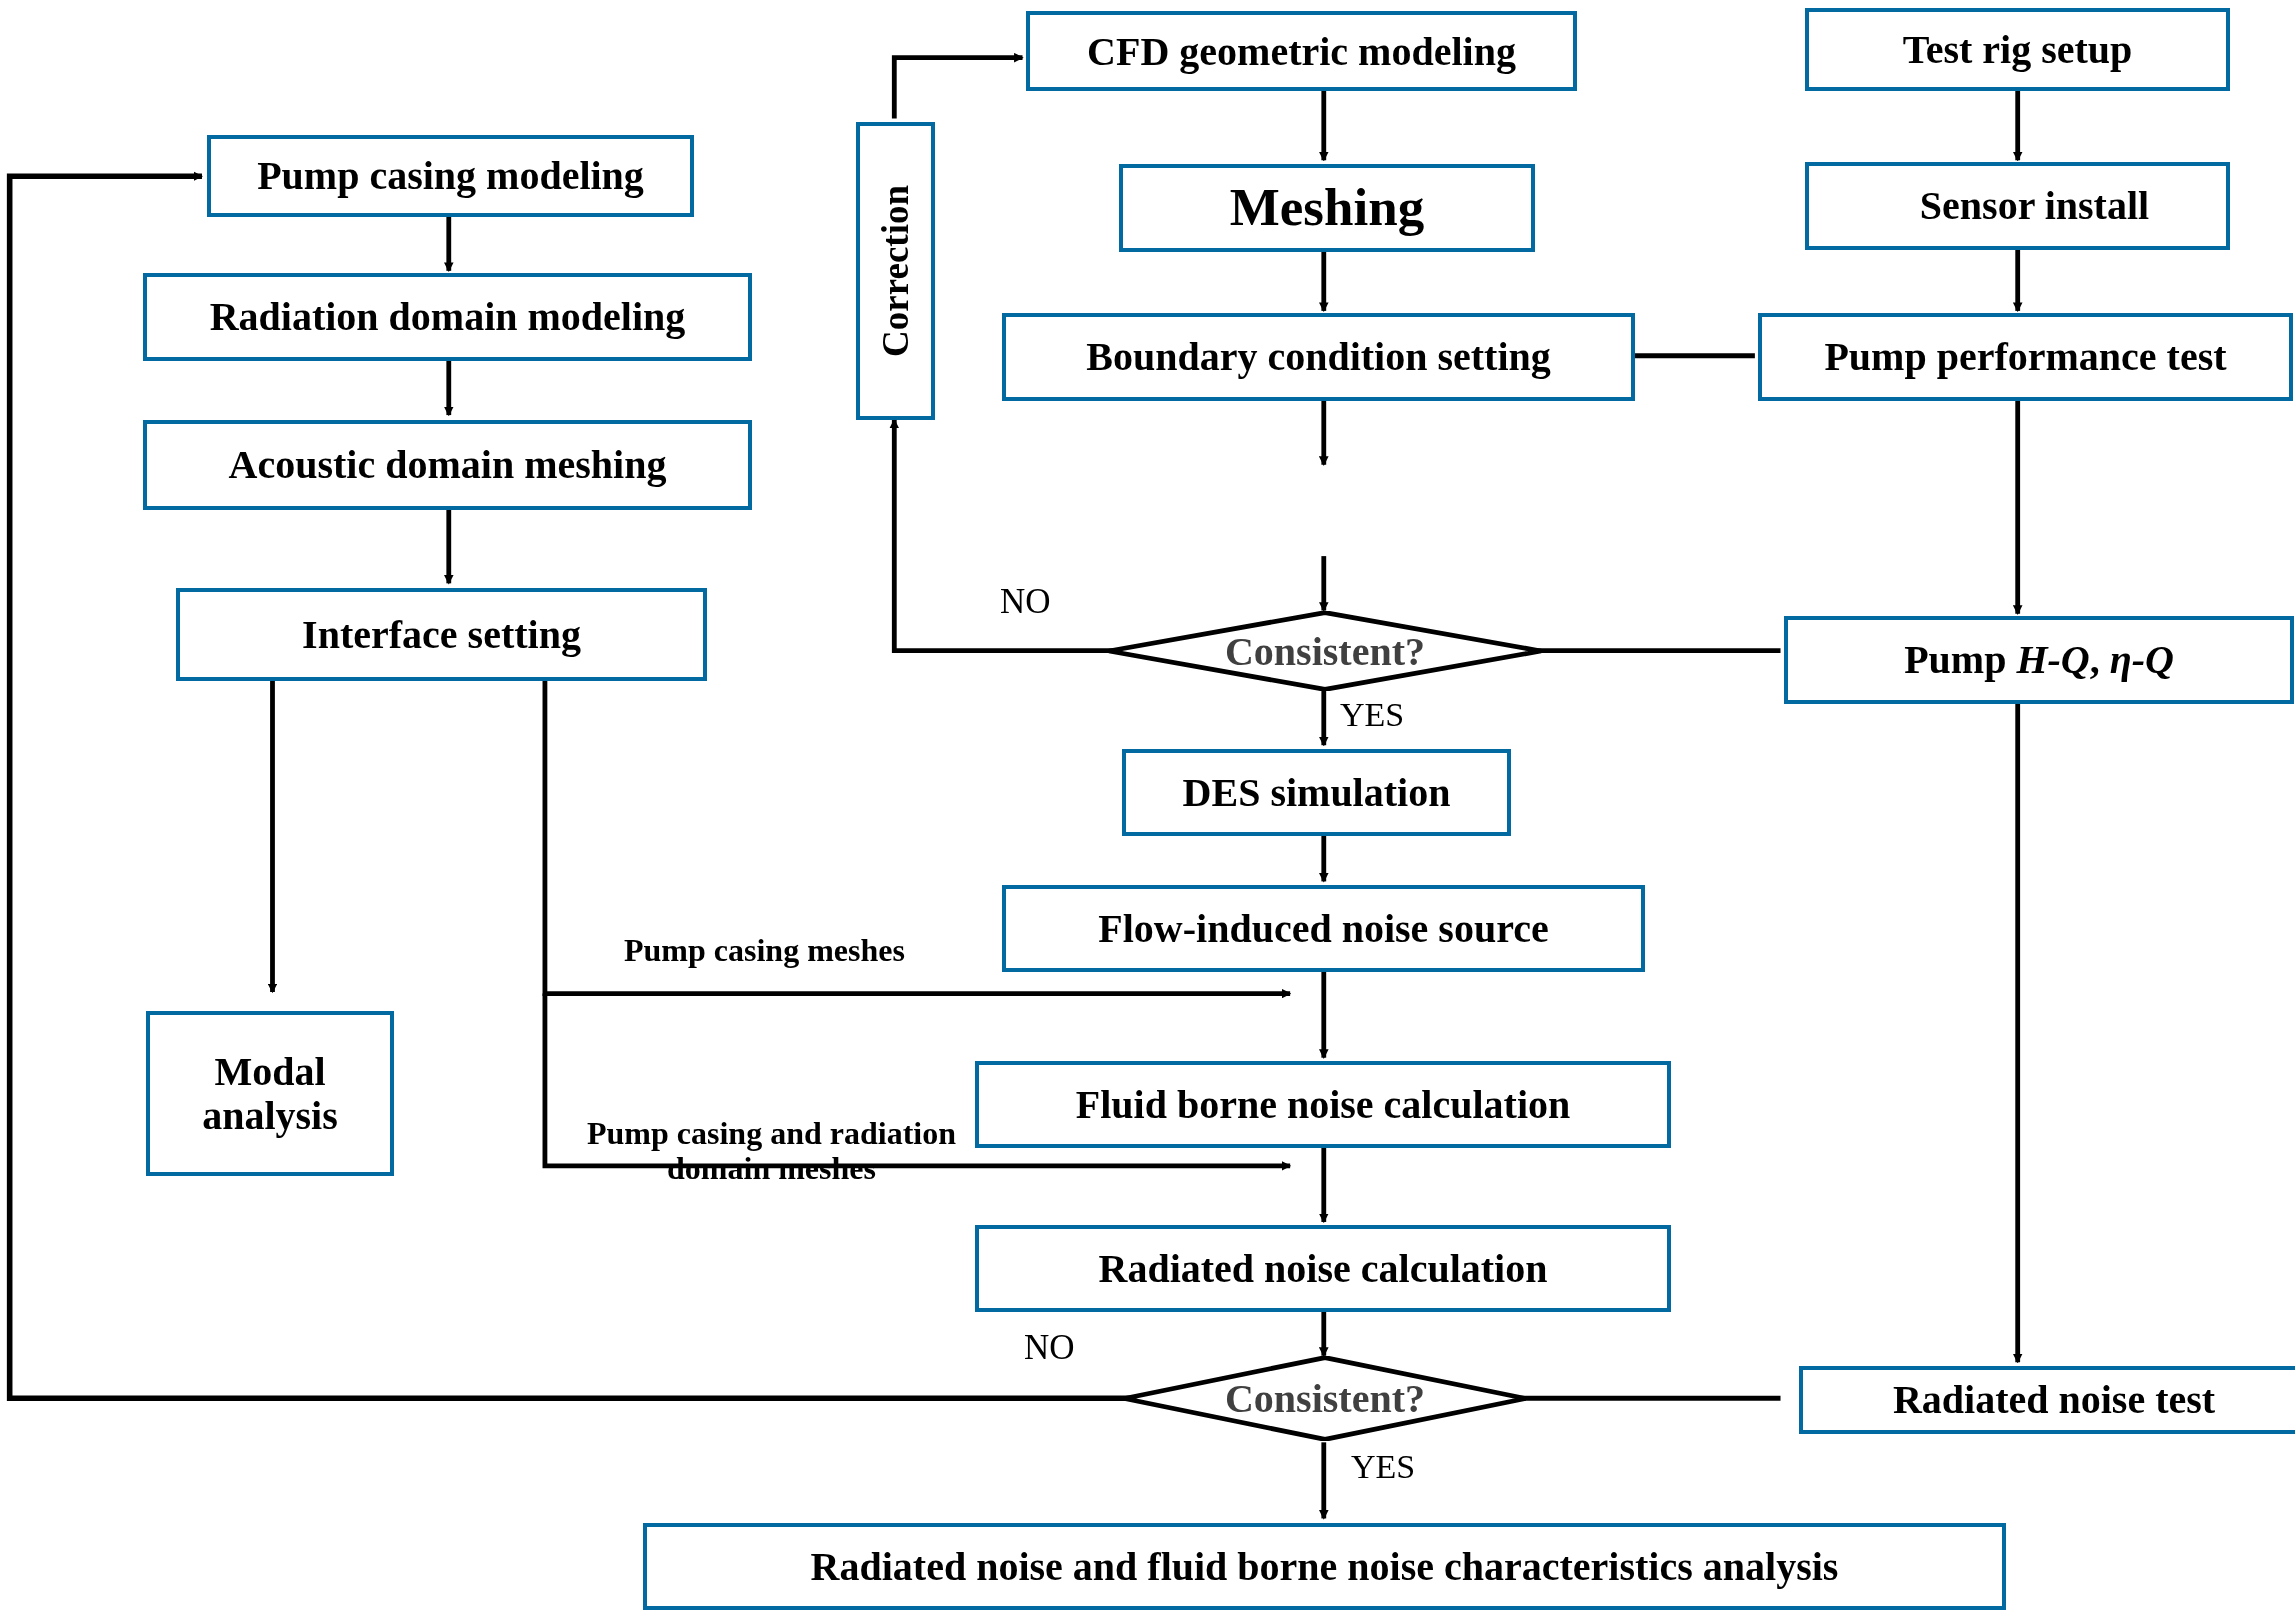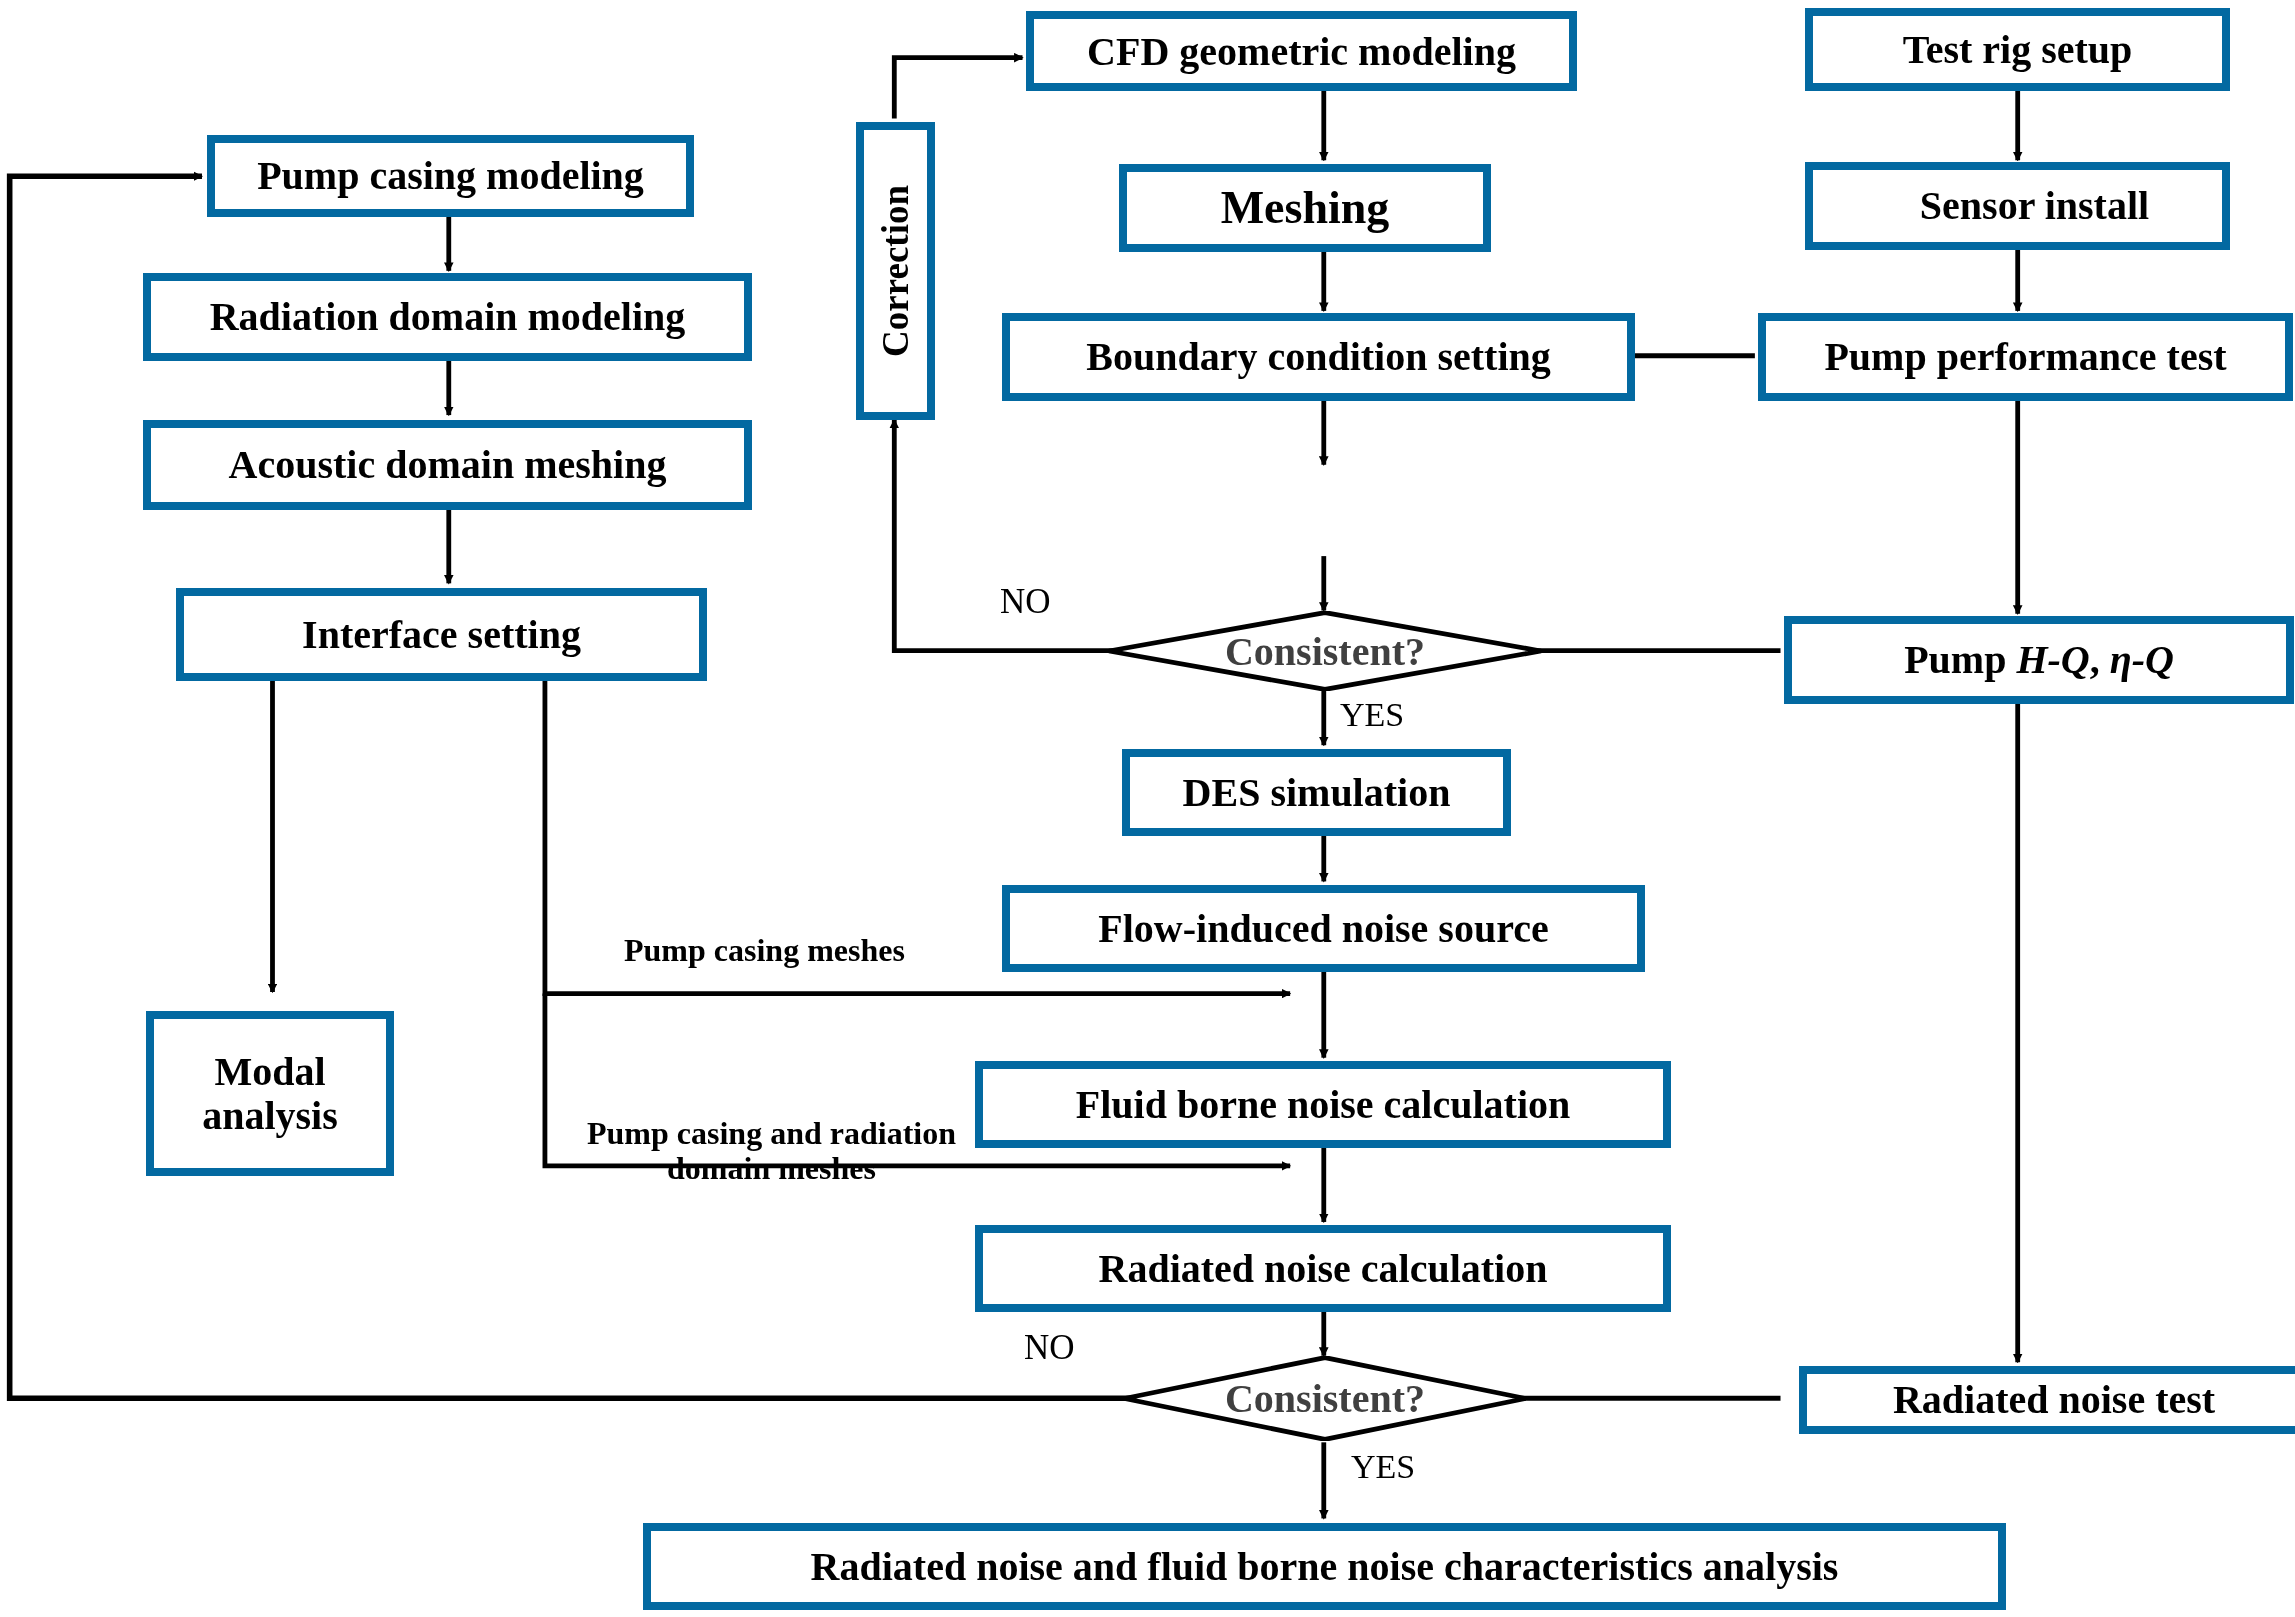--- a/index.html
+++ b/index.html
@@ -19,21 +19,21 @@
   svg.wires {
     position: absolute;
     left: 0; top: 0;
     width: 2295px;
     height: 1617px;
     pointer-events: none;
   }
   .node {
     position: absolute;
     box-sizing: border-box;
-    border: 8px solid #0369a1;
+    border: 4px solid #0369a1;
     background: #ffffff;
     display: flex;
     align-items: center;
     justify-content: center;
     text-align: center;
     font-weight: bold;
     color: #000000;
     line-height: 1.08;
     padding: 0 8px;
   }
@@ -172,21 +172,21 @@
   </div>
 
   <div class="node" style="left:856px; top:122px; width:79px; height:298px; font-size:37px; padding:0;">
     <span class="rot">Correction</span>
   </div>
 
   <div class="node" style="left:1026px; top:11.2px; width:551px; height:80px; font-size:40px;">
     <span class="node-text">CFD geometric modeling</span>
   </div>
 
-  <div class="node" style="left:1119px; top:164px; width:372px; height:88px; font-size:46px;">
+  <div class="node" style="left:1119px; top:164px; width:416px; height:88px; font-size:53px;">
     <span class="node-text">Meshing</span>
   </div>
 
   <div class="node" style="left:1002px; top:313px; width:633px; height:88px; font-size:40px;">
     <span class="node-text">Boundary condition setting</span>
   </div>
 
 
   <div class="diamond" style="left:1106px; top:611px; width:438px; height:80px;">
     <svg width="438" height="80" viewBox="0 0 546 100">

